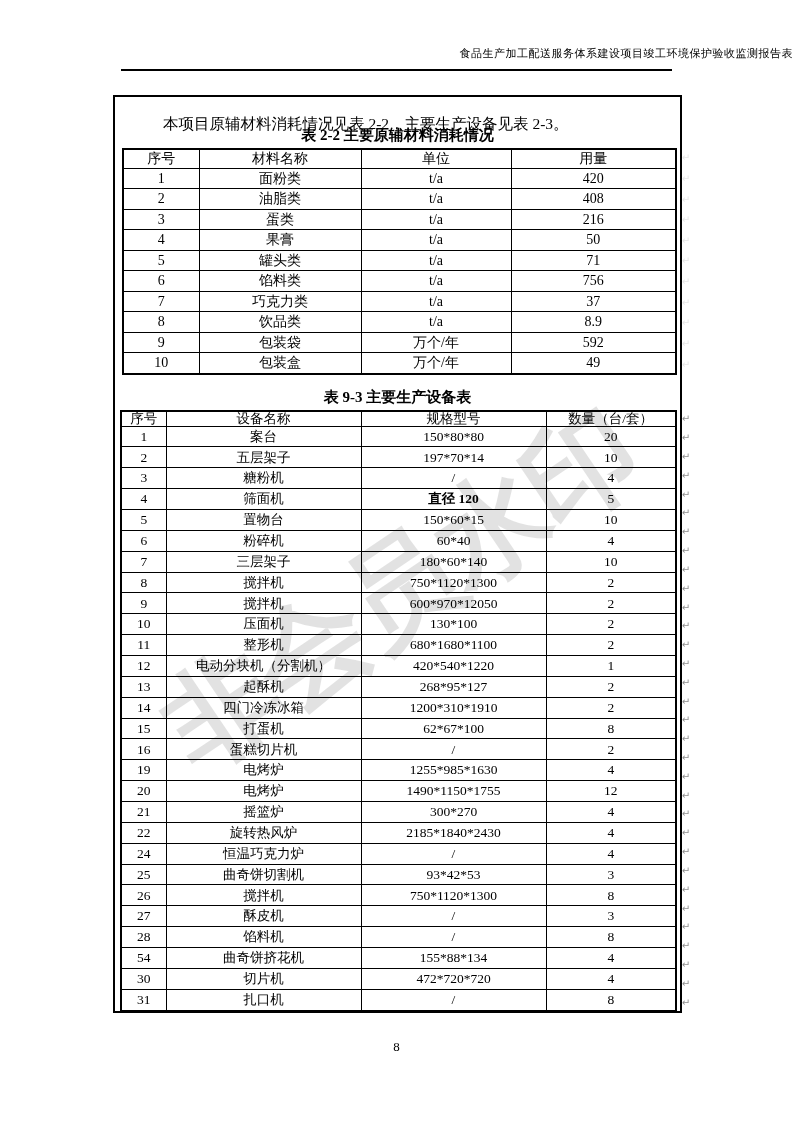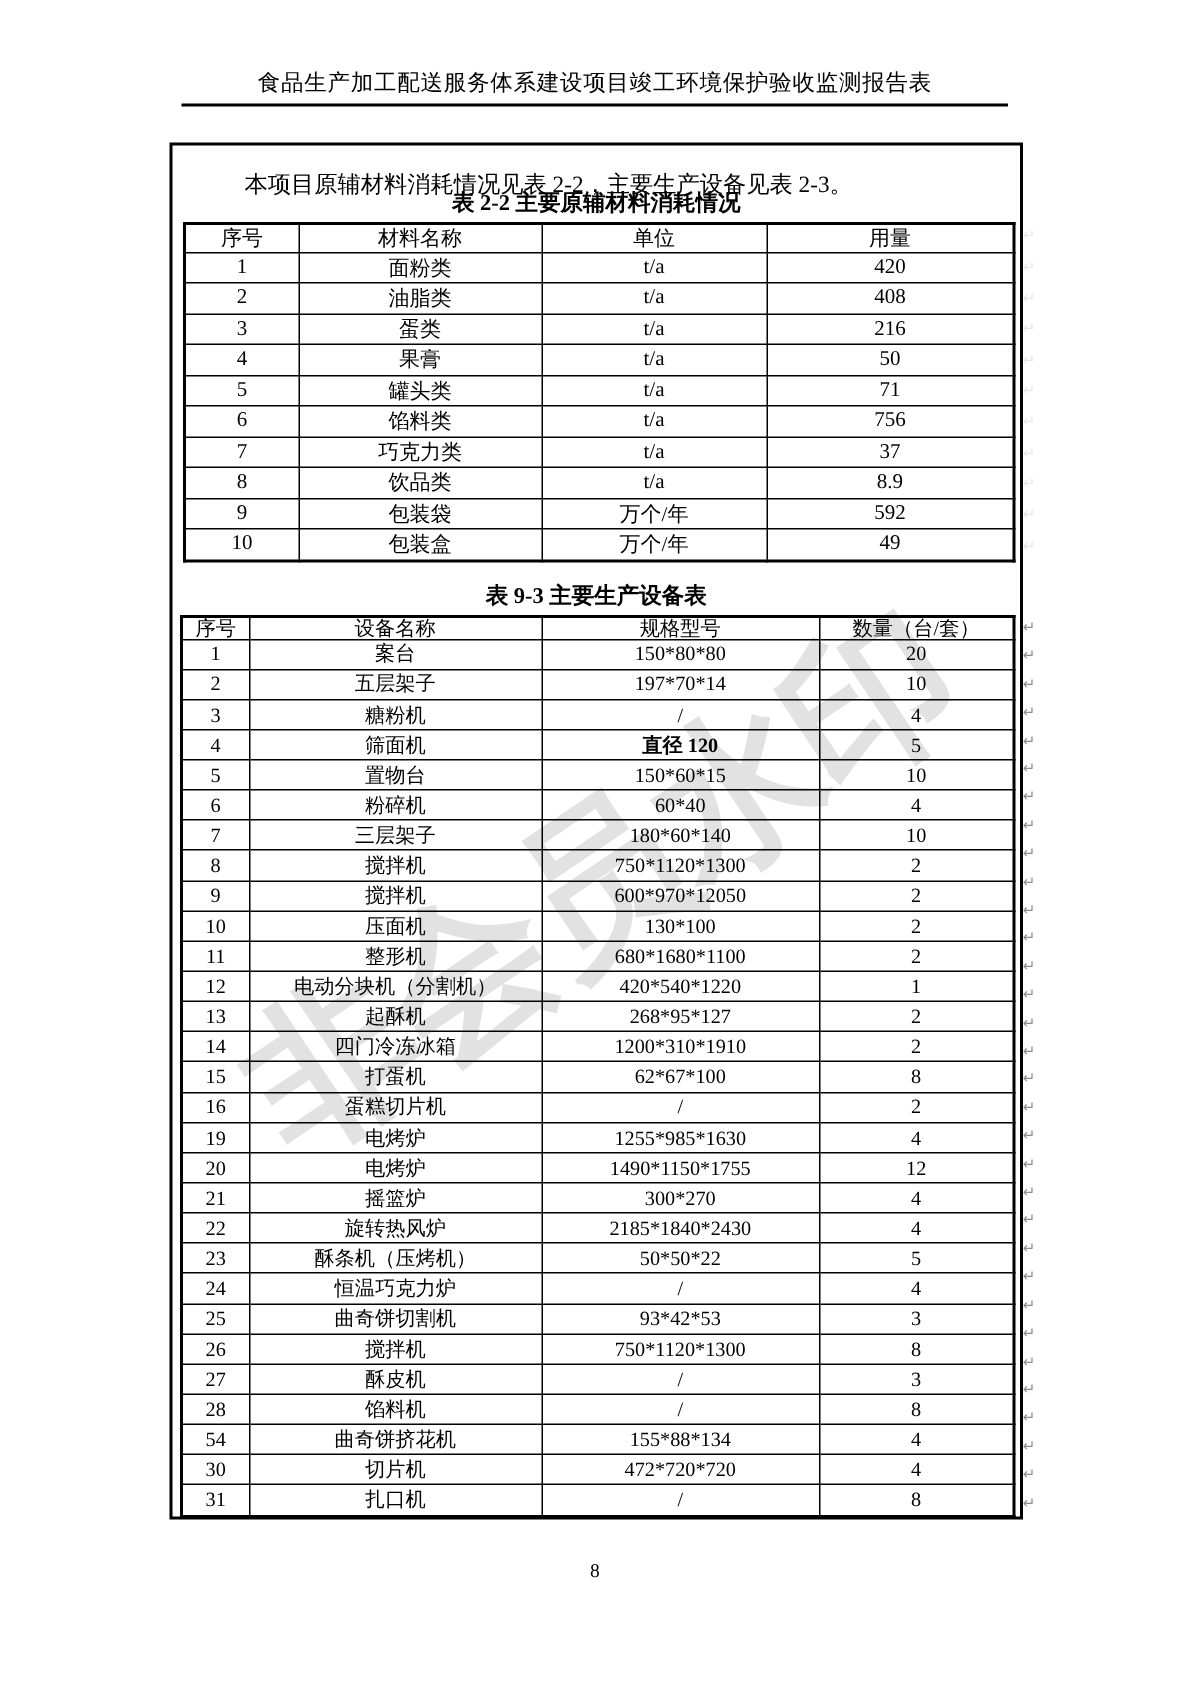--- a/index.html
+++ b/index.html
@@ -11,22 +11,22 @@
   
   .watermark {
     position:absolute; left:100px; top:520px; width:600px; height:140px;
     font-size:112px; font-weight:bold; line-height:140px; text-align:center;
     color:rgba(0,0,0,0.115); white-space:nowrap; letter-spacing:-4px;
     transform:rotate(-34deg); transform-origin:50% 50%;
     z-index:0; pointer-events:none; user-select:none;
   }
   
   .header-title {
-    position:absolute; top:46px; left:0; width:100%; text-align:center;
-    font-size:15px; letter-spacing:0.5px; z-index:2;
+    position:absolute; top:46px; left:0; width:100%; text-align:right;
+    font-size:11px; letter-spacing:0.5px; z-index:2;
   }
   .header-rule {
     position:absolute; top:69px; left:121px; width:551px; height:2px;
     background:#000; z-index:2;
   }
   
   .frame {
     position:absolute; left:113px; top:95px; width:565px; height:914px;
     border:2px solid #000; z-index:1; background:transparent;
   }
@@ -314,26 +314,20 @@
           <td>300*270</td>
           <td>4</td>
         </tr>
         <tr>
           <td>22</td>
           <td>旋转热风炉</td>
           <td>2185*1840*2430</td>
           <td>4</td>
         </tr>
         <tr>
-          <td>23</td>
-          <td>酥条机（压烤机）</td>
-          <td>50*50*22</td>
-          <td>5</td>
-        </tr>
-        <tr>
           <td>24</td>
           <td>恒温巧克力炉</td>
           <td>/</td>
           <td>4</td>
         </tr>
         <tr>
           <td>25</td>
           <td>曲奇饼切割机</td>
           <td>93*42*53</td>
           <td>3</td>

